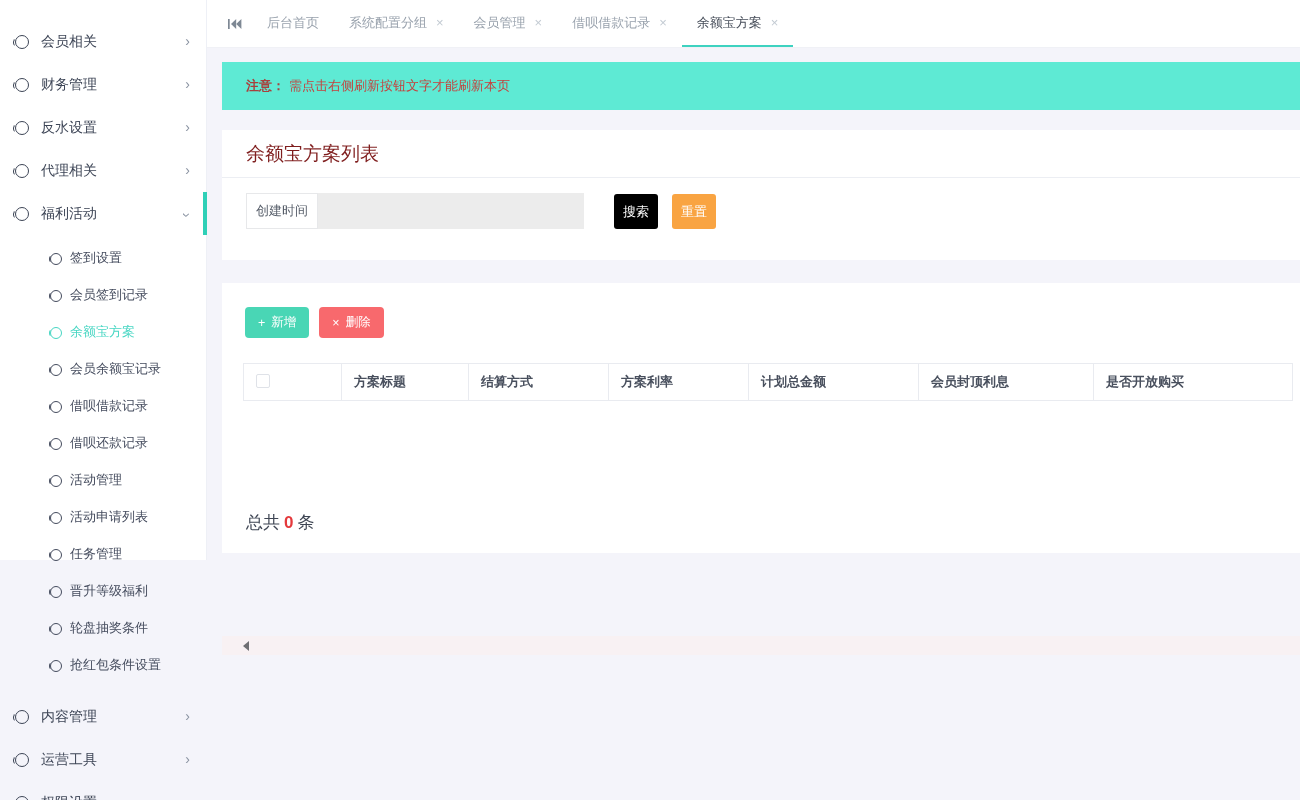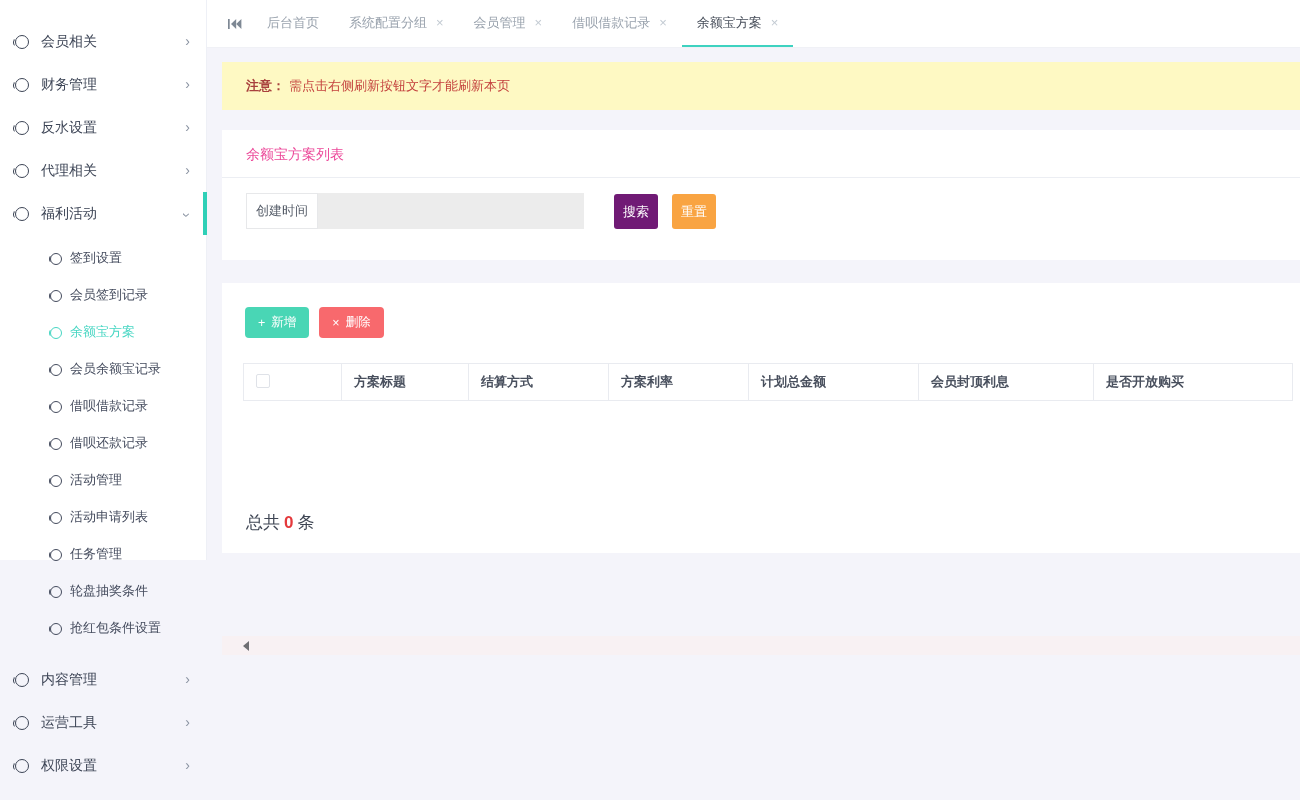--- a/index.html
+++ b/index.html
@@ -65,50 +65,50 @@
     height:47px; display:flex; align-items:center; gap:9px;
     padding:14px 15px; font-size:13px; color:#99a2ad; cursor:pointer;
     border-bottom:2px solid transparent;
   }
   .tab .tab-close { color:#c2cad2; font-size:13px; }
   .tab.active { color:#454c58; border-bottom-color:#3ed2c0; }
 
   
   .notice {
     position:absolute; left:222px; top:62px; right:0; height:48px;
-    background:#fef9c3; display:flex; align-items:center; padding-left:24px;
+    background:#5eead4; display:flex; align-items:center; padding-left:24px;
     font-size:13px;
   }
   .notice b { color:#a8403d; margin-right:4px; }
   .notice span { color:#c4423e; }
 
   
   .card1 {
     position:absolute; left:222px; top:130px; right:0; height:130px; background:#fff;
   }
   .card-title {
-    height:48px; line-height:48px; padding-left:24px; font-size:14px; color:#ec4899;
+    height:48px; line-height:48px; padding-left:24px; font-size:19px; color:#7f1d1d;
     border-bottom:1px solid #eceef3;
   }
   .filter-row { display:flex; align-items:flex-end; margin:15px 0 0 24px; }
   .input-group { display:flex; align-items:stretch; height:36px; }
   .input-label {
     width:72px; background:#fff; border:1px solid #e7e8ea;
     display:flex; align-items:center; justify-content:center;
     font-size:13px; color:#555c68;
   }
   .date-input {
     width:266px; height:36px; border:none; background:#ececec; outline:none;
     font-size:13px; padding:0 10px; color:#333;
   }
   .btn {
     border:none; color:#fff; font-size:13px; border-radius:3px; cursor:pointer;
     font-family:inherit;
   }
-  .btn-search { width:44px; height:35px; background:#701a75; margin-left:30px; }
+  .btn-search { width:44px; height:35px; background:#000000; margin-left:30px; }
   .btn-reset  { width:44px; height:35px; background:#f9a442; margin-left:14px; }
 
   
   .card2 {
     position:absolute; left:222px; top:283px; right:0; height:270px; background:#fff;
     padding:24px 7px 0 21px;
   }
   .toolbar { display:flex; gap:10px; padding-left:2px; }
   .btn-add {
     height:31px; padding:0 13px; background:#49d6b5; border-radius:4px;
@@ -201,20 +201,24 @@
       <span class="ring sm"></span>
       <span class="side-label">活动管理</span>
     </div>
     <div class="sub-item">
       <span class="ring sm"></span>
       <span class="side-label">活动申请列表</span>
     </div>
     <div class="sub-item">
       <span class="ring sm"></span>
       <span class="side-label">任务管理</span>
+    </div>
+    <div class="sub-item">
+      <span class="ring sm"></span>
+      <span class="side-label">晋升等级福利</span>
     </div>
     <div class="sub-item">
       <span class="ring sm"></span>
       <span class="side-label">轮盘抽奖条件</span>
     </div>
     <div class="sub-item">
       <span class="ring sm"></span>
       <span class="side-label">抢红包条件设置</span>
     </div>
   </div>

